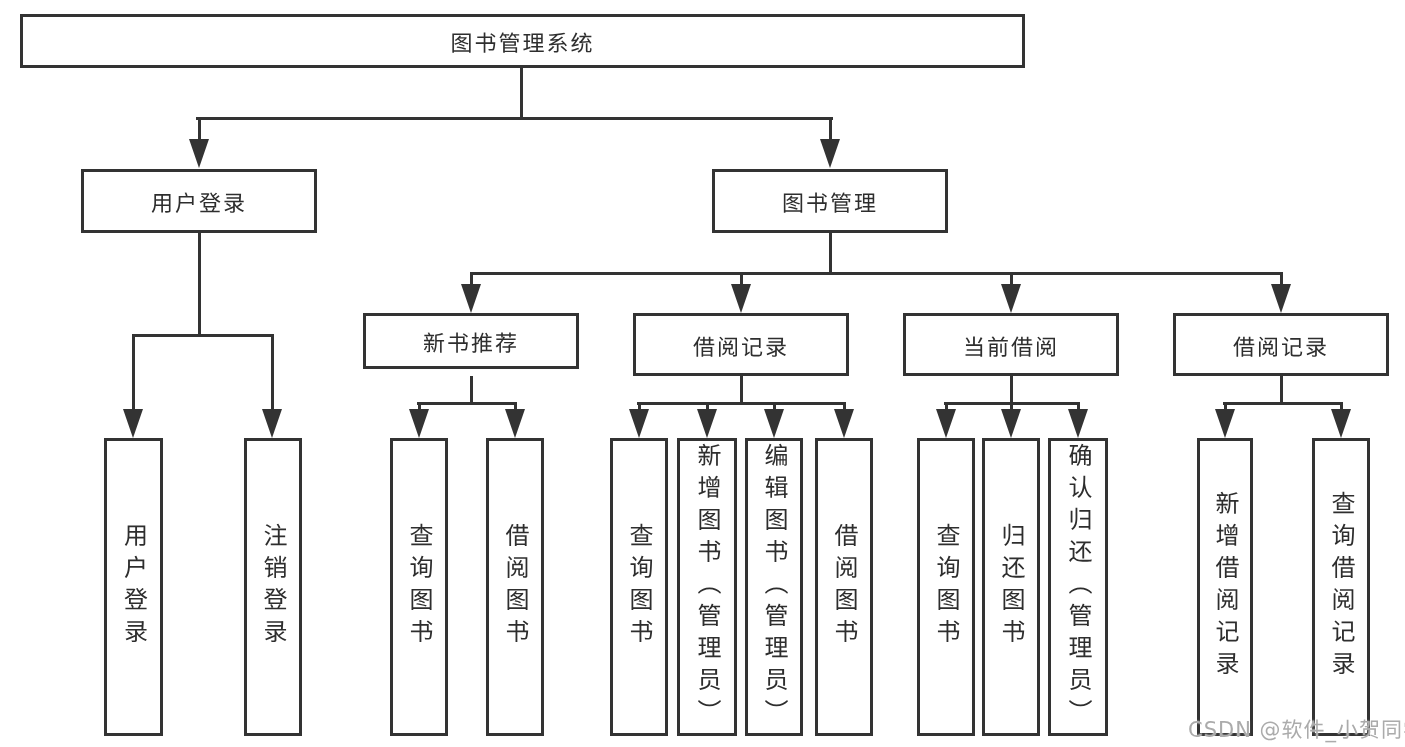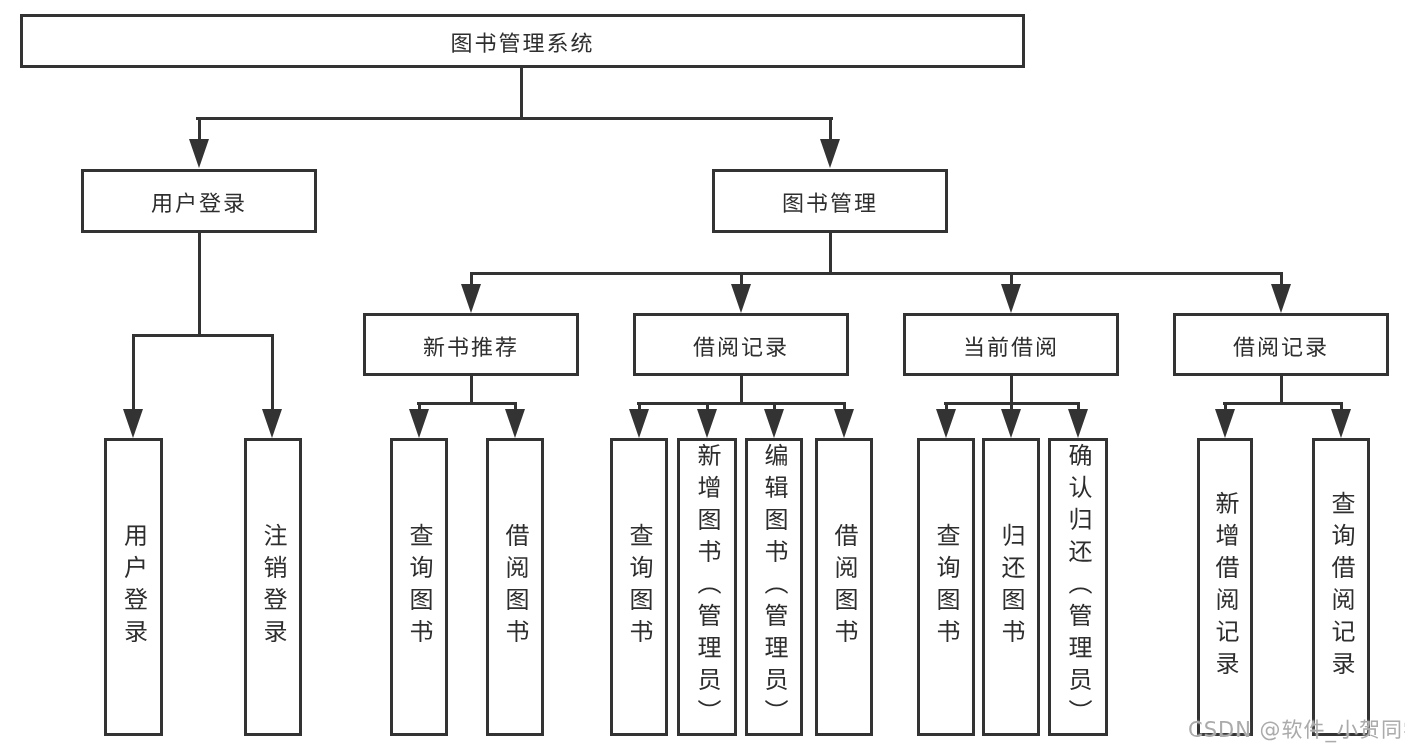--- a/index.html
+++ b/index.html
@@ -85,21 +85,21 @@
   <div class="line" style="left:470px; top:272px; width:813px; height:3px;"></div>
   <div class="line" style="left:470px; top:272px; width:3px; height:14px;"></div>
   <div class="line" style="left:740px; top:272px; width:3px; height:14px;"></div>
   <div class="line" style="left:1010px; top:272px; width:3px; height:14px;"></div>
   <div class="line" style="left:1280px; top:272px; width:3px; height:14px;"></div>
   <div class="arrow" style="left:461px; top:284px;"></div>
   <div class="arrow" style="left:731px; top:284px;"></div>
   <div class="arrow" style="left:1001px; top:284px;"></div>
   <div class="arrow" style="left:1271px; top:284px;"></div>
 
-  <div class="node h" style="left:363px; top:313px; width:216px; height:63px;">新书推荐</div>
+  <div class="node h" style="left:363px; top:313px; width:216px; height:56px;">新书推荐</div>
   <div class="node h" style="left:633px; top:313px; width:216px; height:63px;">借阅记录</div>
   <div class="node h" style="left:1173px; top:313px; width:216px; height:63px;">借阅记录</div>
   <div class="node h" style="left:903px; top:313px; width:216px; height:63px;">当前借阅</div>
 
   <div class="line" style="left:470px; top:376px; width:3px; height:28px;"></div>
   <div class="line" style="left:417px; top:402px; width:100px; height:3px;"></div>
   <div class="line" style="left:418px; top:402px; width:3px; height:9px;"></div>
   <div class="line" style="left:514px; top:402px; width:3px; height:9px;"></div>
   <div class="arrow" style="left:409px; top:409px;"></div>
   <div class="arrow" style="left:505px; top:409px;"></div>

